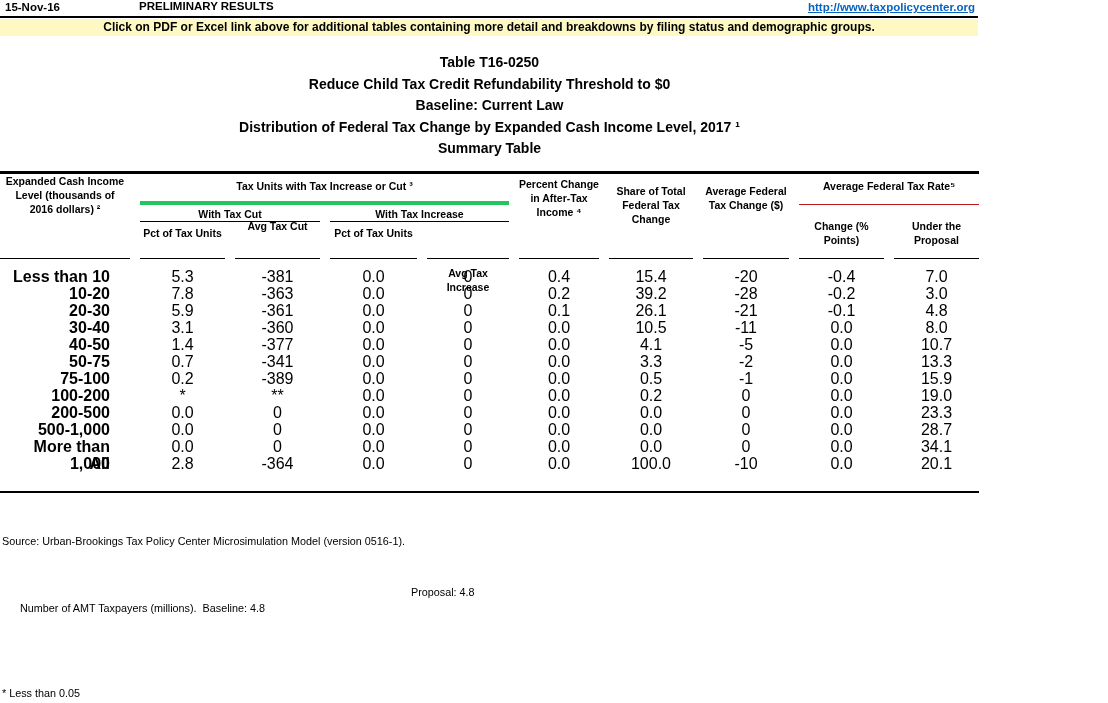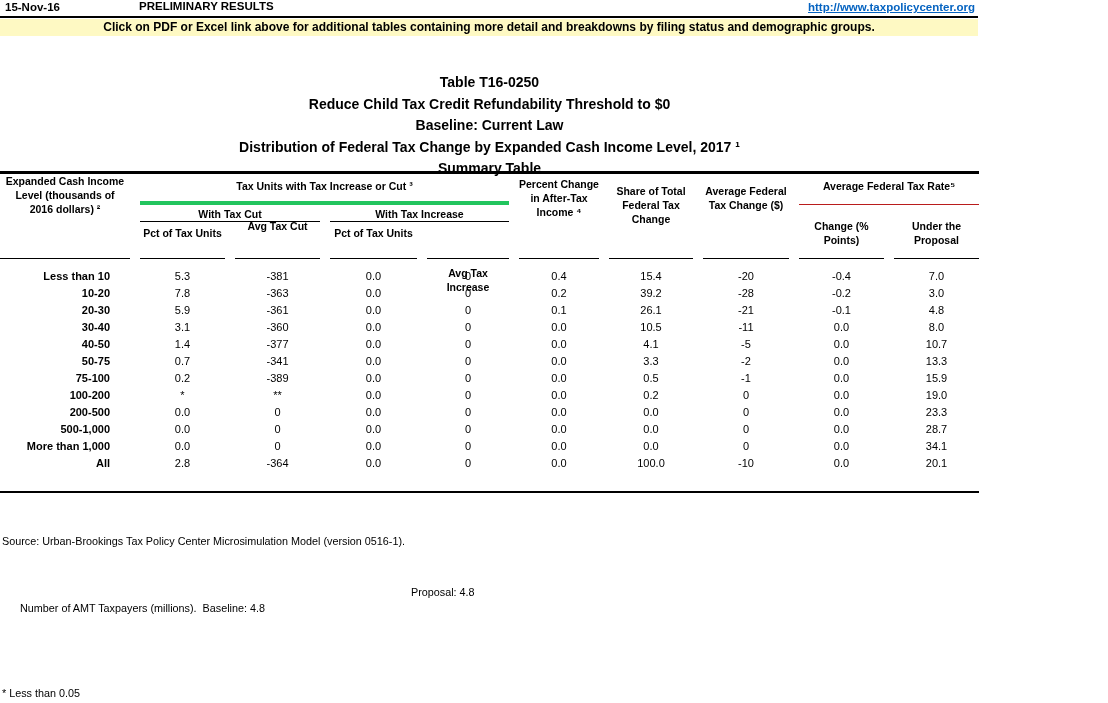--- a/index.html
+++ b/index.html
@@ -12,21 +12,21 @@
   .topbar { position:absolute; top:0; left:0; width:979px; height:16px; font-size:11.5px; font-weight:bold;padding-left:26px; }
   .topbar .date { position:absolute; left:5px; top:1px; }
   .topbar .prelim { position:absolute; left:139px; top:0; }
   .topbar .toplink { position:absolute; right:4px; top:1px; color:#0563C1; text-decoration:underline; cursor:pointer; font-weight:bold; }
   .toprule { position:absolute; top:16px; left:0; width:978px; height:2px; background:#000; }
   .banner {
     position:absolute; top:19px; left:0; width:978px; height:17px; line-height:17px;
     background:#fef9c3; color:#000; font-size:12px; font-weight:bold; text-align:center;
   }
   
-  .titleblock { position:absolute; top:52px; left:0; width:979px; text-align:center; font-size:14px; font-weight:bold; line-height:21.5px;margin-top:20px; }
+  .titleblock { position:absolute; top:52px; left:0; width:979px; text-align:center; font-size:14px; font-weight:bold; line-height:21.5px; }
   
   .table { position:absolute; top:171px; left:0; width:979px; }
   .rule-double { height:3px; border-top:2px solid #000; border-bottom:1px solid #000; width:979px; }
   .thead { position:relative; height:88px; width:979px; font-size:10.5px; font-weight:bold; }
   .thead > div { position:absolute; text-align:center; line-height:14px; }
   .h-income   { left:0;   top:6;  width:130px; }
   .h-group1   { left:140px; top:5px;  width:369px; height:26px; border-bottom:4px solid #22c55e; }
   .h-group2   { left:799px; top:5px;  width:180px; height:26px; border-bottom:1px solid #b91c1c; }
   .h-withcut  { left:140px; top:33px; width:180px; height:15px; border-bottom:1px solid #000; }
   .h-withinc  { left:330px; top:33px; width:179px; height:15px; border-bottom:1px solid #000; }
@@ -37,21 +37,21 @@
   .h-c6  { left:519px; top:3px;  width:80px; line-height:14.2px; }
   .h-c7  { left:609px; top:10px; width:84px; }
   .h-c8  { left:703px; top:10px; width:86px; }
   .h-c9  { left:799px; top:45px; width:85px; }
   .h-c10 { left:894px; top:45px; width:85px; }
   .u { position:absolute; top:84px; height:0; border-top:1px solid #000; }
   .u1 { left:0; width:130px; } .u2 { left:140px; width:85px; } .u3 { left:235px; width:85px; }
   .u4 { left:330px; width:87px; } .u5 { left:427px; width:82px; } .u6 { left:519px; width:80px; }
   .u7 { left:609px; width:84px; } .u8 { left:703px; width:86px; } .u9 { left:799px; width:85px; }
   .u10 { left:894px; width:85px; }
-  .tbody { margin-top:6px; font-size:11px; }
+  .tbody { margin-top:6px; font-size:16px; }
   .trow { display:grid; grid-template-columns:130px 85px 85px 87px 82px 80px 84px 86px 85px 85px; column-gap:10px; height:17px; line-height:17px; }
   .tcell { text-align:center; }
   .tcell.income { text-align:right; padding-right:20px; font-weight:bold; }
   .rule-bottom { margin-top:19px; width:979px; height:2px; background:#000; }
   
   .notes { position:absolute; top:499px; left:2px; width:1104px; font-size:10.8px; line-height:16.9px; white-space:pre-wrap; }
   .amtline { position:relative; }
   .amt-proposal { position:absolute; left:409px; top:0; }
 </style>
 </head>

